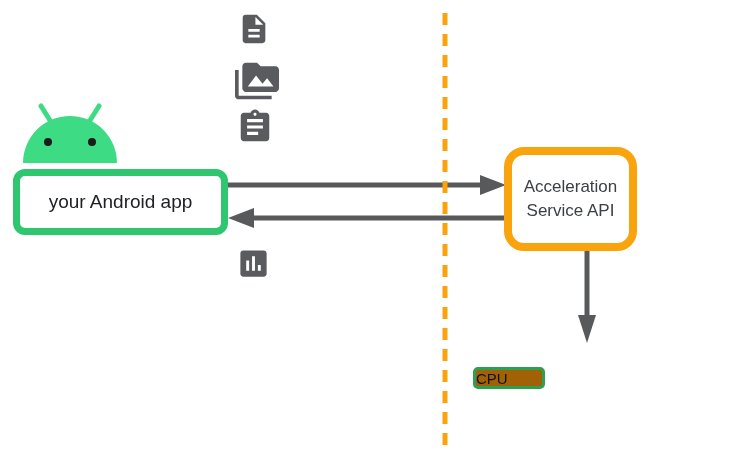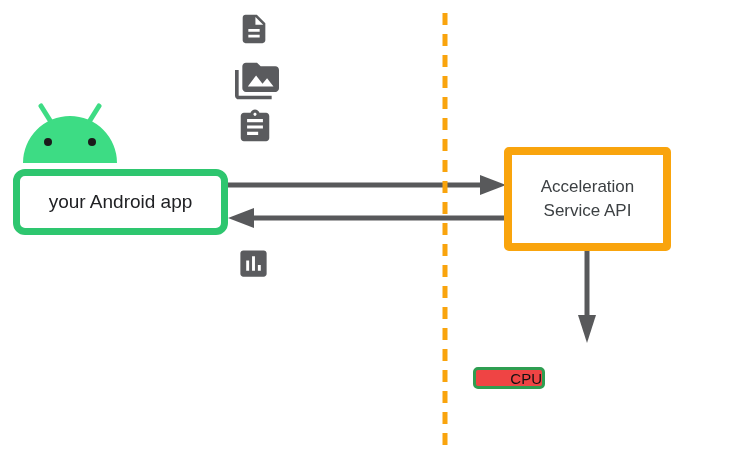--- a/index.html
+++ b/index.html
@@ -12,30 +12,30 @@
   .abs { position:absolute; }
 
   .box-app {
     position:absolute; left:13px; top:169px; width:215px; height:66px;
     box-sizing:border-box; background:#ffffff;
     border:7px solid var(--app_border_green,#2EC66F); border-radius:12px;
     display:flex; align-items:center; justify-content:center;
     font-size:19px; color:var(--text_dark,#202124); white-space:nowrap;
   }
   .box-api {
-    position:absolute; left:504px; top:147px; width:167px; height:104px;
+    position:absolute; left:504px; top:147px; width:133px; height:104px;
     box-sizing:border-box; background:#ffffff;
-    border:8px solid var(--api_border_orange,#F9A40D); border-radius:5px;
+    border:8px solid var(--api_border_orange,#F9A40D); border-radius:20px;
     display:flex; align-items:center; justify-content:center; text-align:center;
     font-size:17px; line-height:24px; color:#3c4043; padding:0 10px;
   }
   .chip {
     position:absolute; top:367px; height:22px; box-sizing:border-box;
-    background:#ef4444; border-radius:5px;
-    display:flex; align-items:center; justify-content:flex-end;
+    background:#a16207; border-radius:5px;
+    display:flex; align-items:center; justify-content:flex-start;
     font-size:15px; color:#111111;
   }
   .chip-cpu { left:473px; width:72px; border:3px solid var(--cpu_border_green,#2E9E51); }
   .chip-gpu { left:551px; width:70px; border:3px solid var(--gpu_border_red,#D6492F); }
 
   .gicon { position:absolute; color:var(--icon_gray,#5A5B5E); }
   .arrow { color:var(--arrow_gray,#58595B); }
   .divider { color:var(--divider_orange,#F9A40D); }
   .mascot { color:var(--android_green,#3DDC84); }
 </style>

